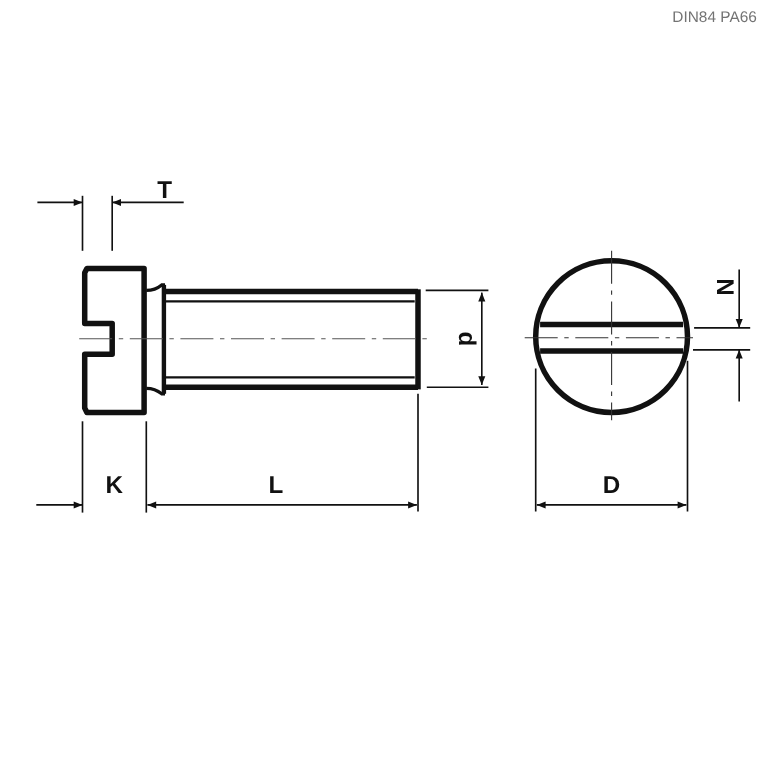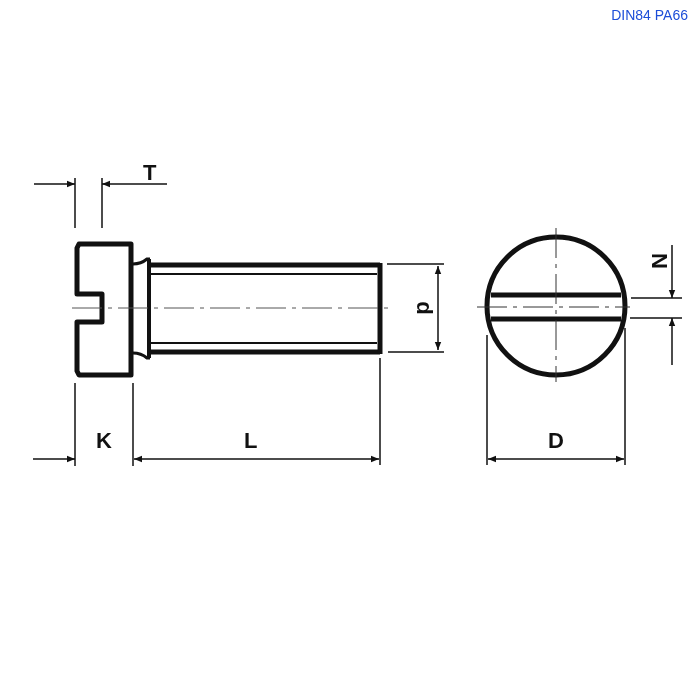--- a/index.html
+++ b/index.html
@@ -1,18 +1,18 @@
 <!DOCTYPE html>
 <html><head>
 <meta charset="utf-8">
 <style>
   html, body { margin: 0; padding: 0; background: #ffffff; }
   body { width: 700px; height: 700px; position: relative; overflow: hidden;
          font-family: "Liberation Sans", sans-serif; }
-  .title { position: absolute; top: 7px; right: 12px; font-size: 14px; color: #1d4ed8;
+  .title { position: absolute; top: 7px; right: 12px; font-size: 14px; color: #737373;
            font-family: "Liberation Sans", sans-serif; }
   svg { position: absolute; left: 0; top: 0; }
   .lbl { font-family: "Liberation Sans", sans-serif; font-weight: bold; font-size: 22px; fill: #111; }
 </style>
 </head>
 <body>
 
 <div class="title">DIN84 PA66</div>
 
 <svg width="700" height="700" viewBox="0 0 700 700">

